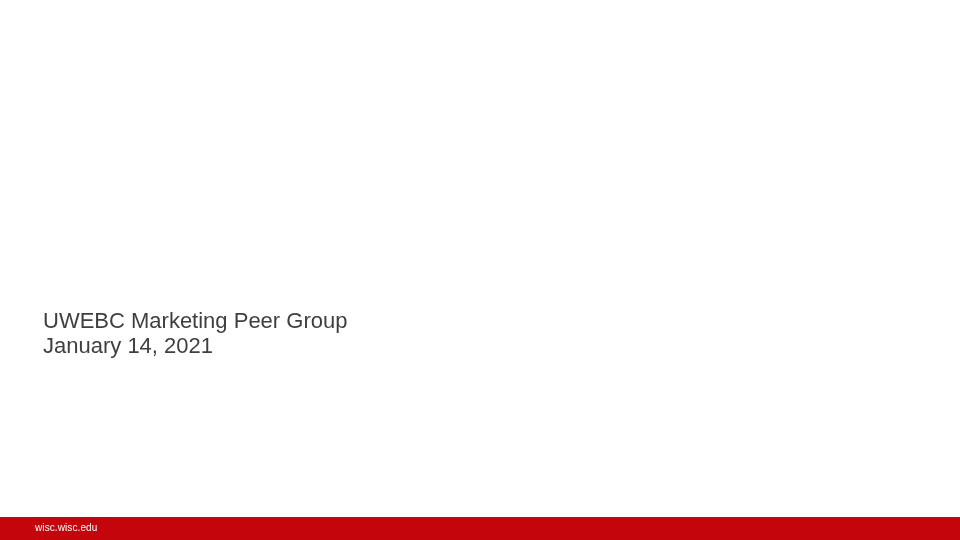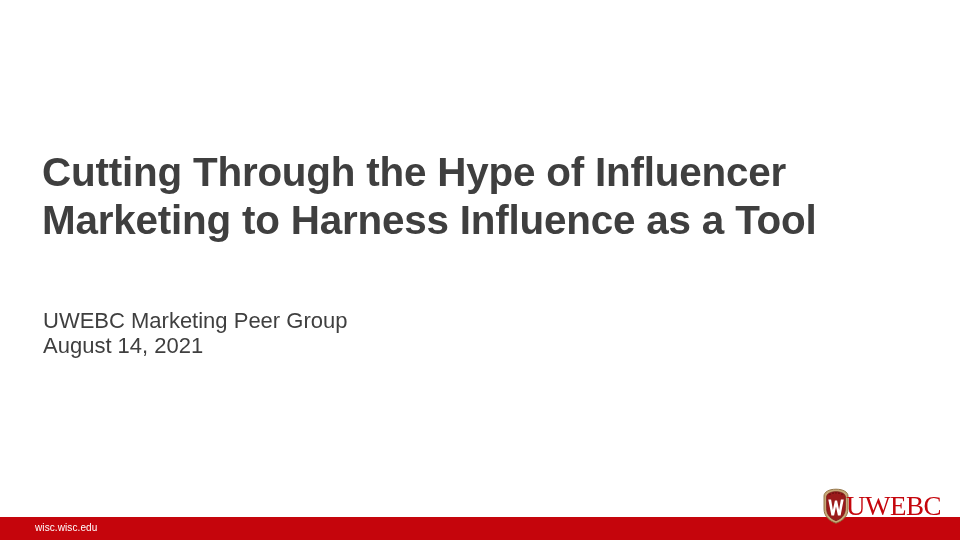--- a/index.html
+++ b/index.html
@@ -102,44 +102,23 @@
     margin-left: -4px;
     letter-spacing: -0.5px;
     white-space: nowrap;
   }
 </style>
 </head>
 <body>
 
 <div id="slide">
 
-  <div id="title-block">
-    <div class="title-line">Cutting Through the Hype of Influencer</div>
-    <div class="title-line">Marketing to Harness Influence as a Tool</div>
-  </div>
 
   <div id="subtitle-block">
     <div class="subtitle-line">UWEBC Marketing Peer Group</div>
-    <div class="subtitle-line">August 14, 2021</div>
+    <div class="subtitle-line">January 14, 2021</div>
   </div>
 
   <div id="footer-bar"></div>
   <div id="footer-url">wisc.wisc.edu</div>
 
-  <div id="logo">
-    <svg id="crest" viewBox="0 0 28 36">
-
-      <path d="M2 8 C2 4.2 6.6 1.2 14 1.2 C21.4 1.2 26 4.2 26 8 L26 21 C26 28.4 20.4 33.2 14 35.2 C7.6 33.2 2 28.4 2 21 Z" fill="#c8a978" stroke="#8a6a3a" stroke-width="0.9"></path>
-
-      <path d="M4.6 9 C4.6 6 8.4 3.7 14 3.7 C19.6 3.7 23.4 6 23.4 9 L23.4 20.6 C23.4 27 18.8 31 14 32.7 C9.2 31 4.6 27 4.6 20.6 Z" fill="#9b1b1b" stroke="#6d1212" stroke-width="0.7"></path>
-
-      <circle cx="8" cy="6.3" r="0.85" fill="#6d1212"></circle>
-      <circle cx="11" cy="5.2" r="0.85" fill="#6d1212"></circle>
-      <circle cx="14" cy="4.8" r="0.85" fill="#6d1212"></circle>
-      <circle cx="17" cy="5.2" r="0.85" fill="#6d1212"></circle>
-      <circle cx="20" cy="6.3" r="0.85" fill="#6d1212"></circle>
-
-      <path d="M6.3 11.4 L9.1 11.4 L10.9 22.0 L12.9 12.6 L15.1 12.6 L17.1 22.0 L18.9 11.4 L21.7 11.4 L18.6 27.4 L15.9 27.4 L14.0 18.6 L12.1 27.4 L9.4 27.4 Z" fill="#ffffff"></path>
-    </svg>
-    <span id="logo-wordmark">UWEBC</span>
-  </div>
 
 </div>
 
 </body></html>

